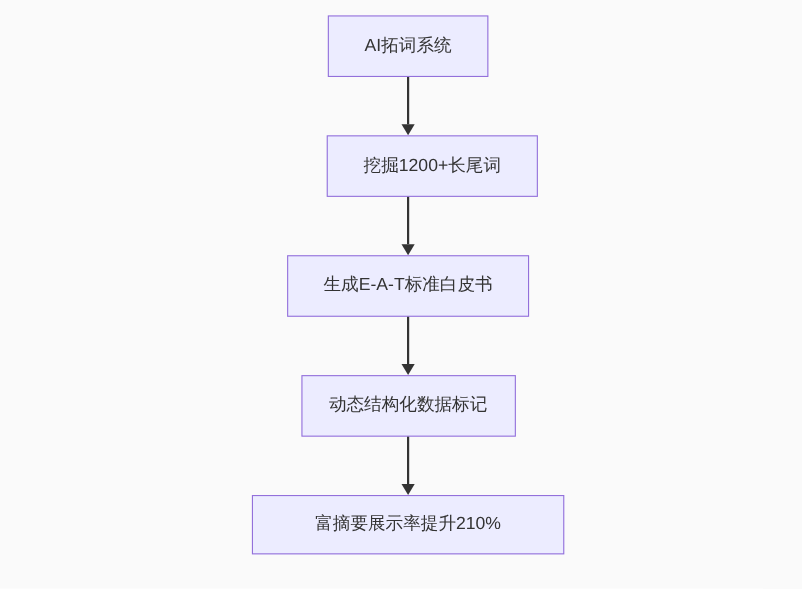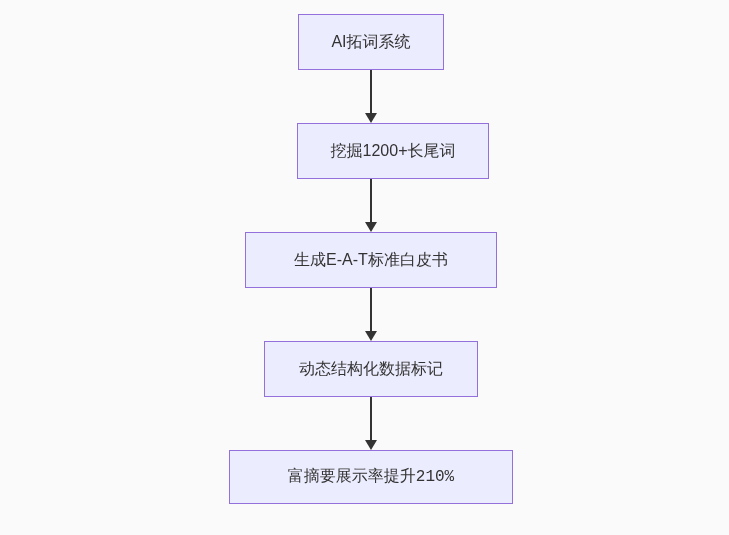--- a/index.html
+++ b/index.html
@@ -35,23 +35,23 @@
     flex-shrink: 0;
   }
   .node-label {
     font-size: 16px;
     color: #333333;
     white-space: nowrap;
     line-height: 1;
   }
   .n0 { width: 146px; }
   .n1 { width: 192px; margin-left: 44px; }
-  .n2 { width: 252px; }
-  .n3 { width: 214px; }
-  .n4 { width: 284px; height: 54px; font-family: Liberation Mono, monospace; }
+  .n2 { width: 220px; }
+  .n3 { width: 195px; }
+  .n4 { width: 284px; height: 54px; }
   .arrow {
     display: flex;
     flex-direction: column;
     align-items: center;
     height: 53px;
     flex-shrink: 0;
   }
   .arrow-line {
     width: 2px;
     height: 43px;

